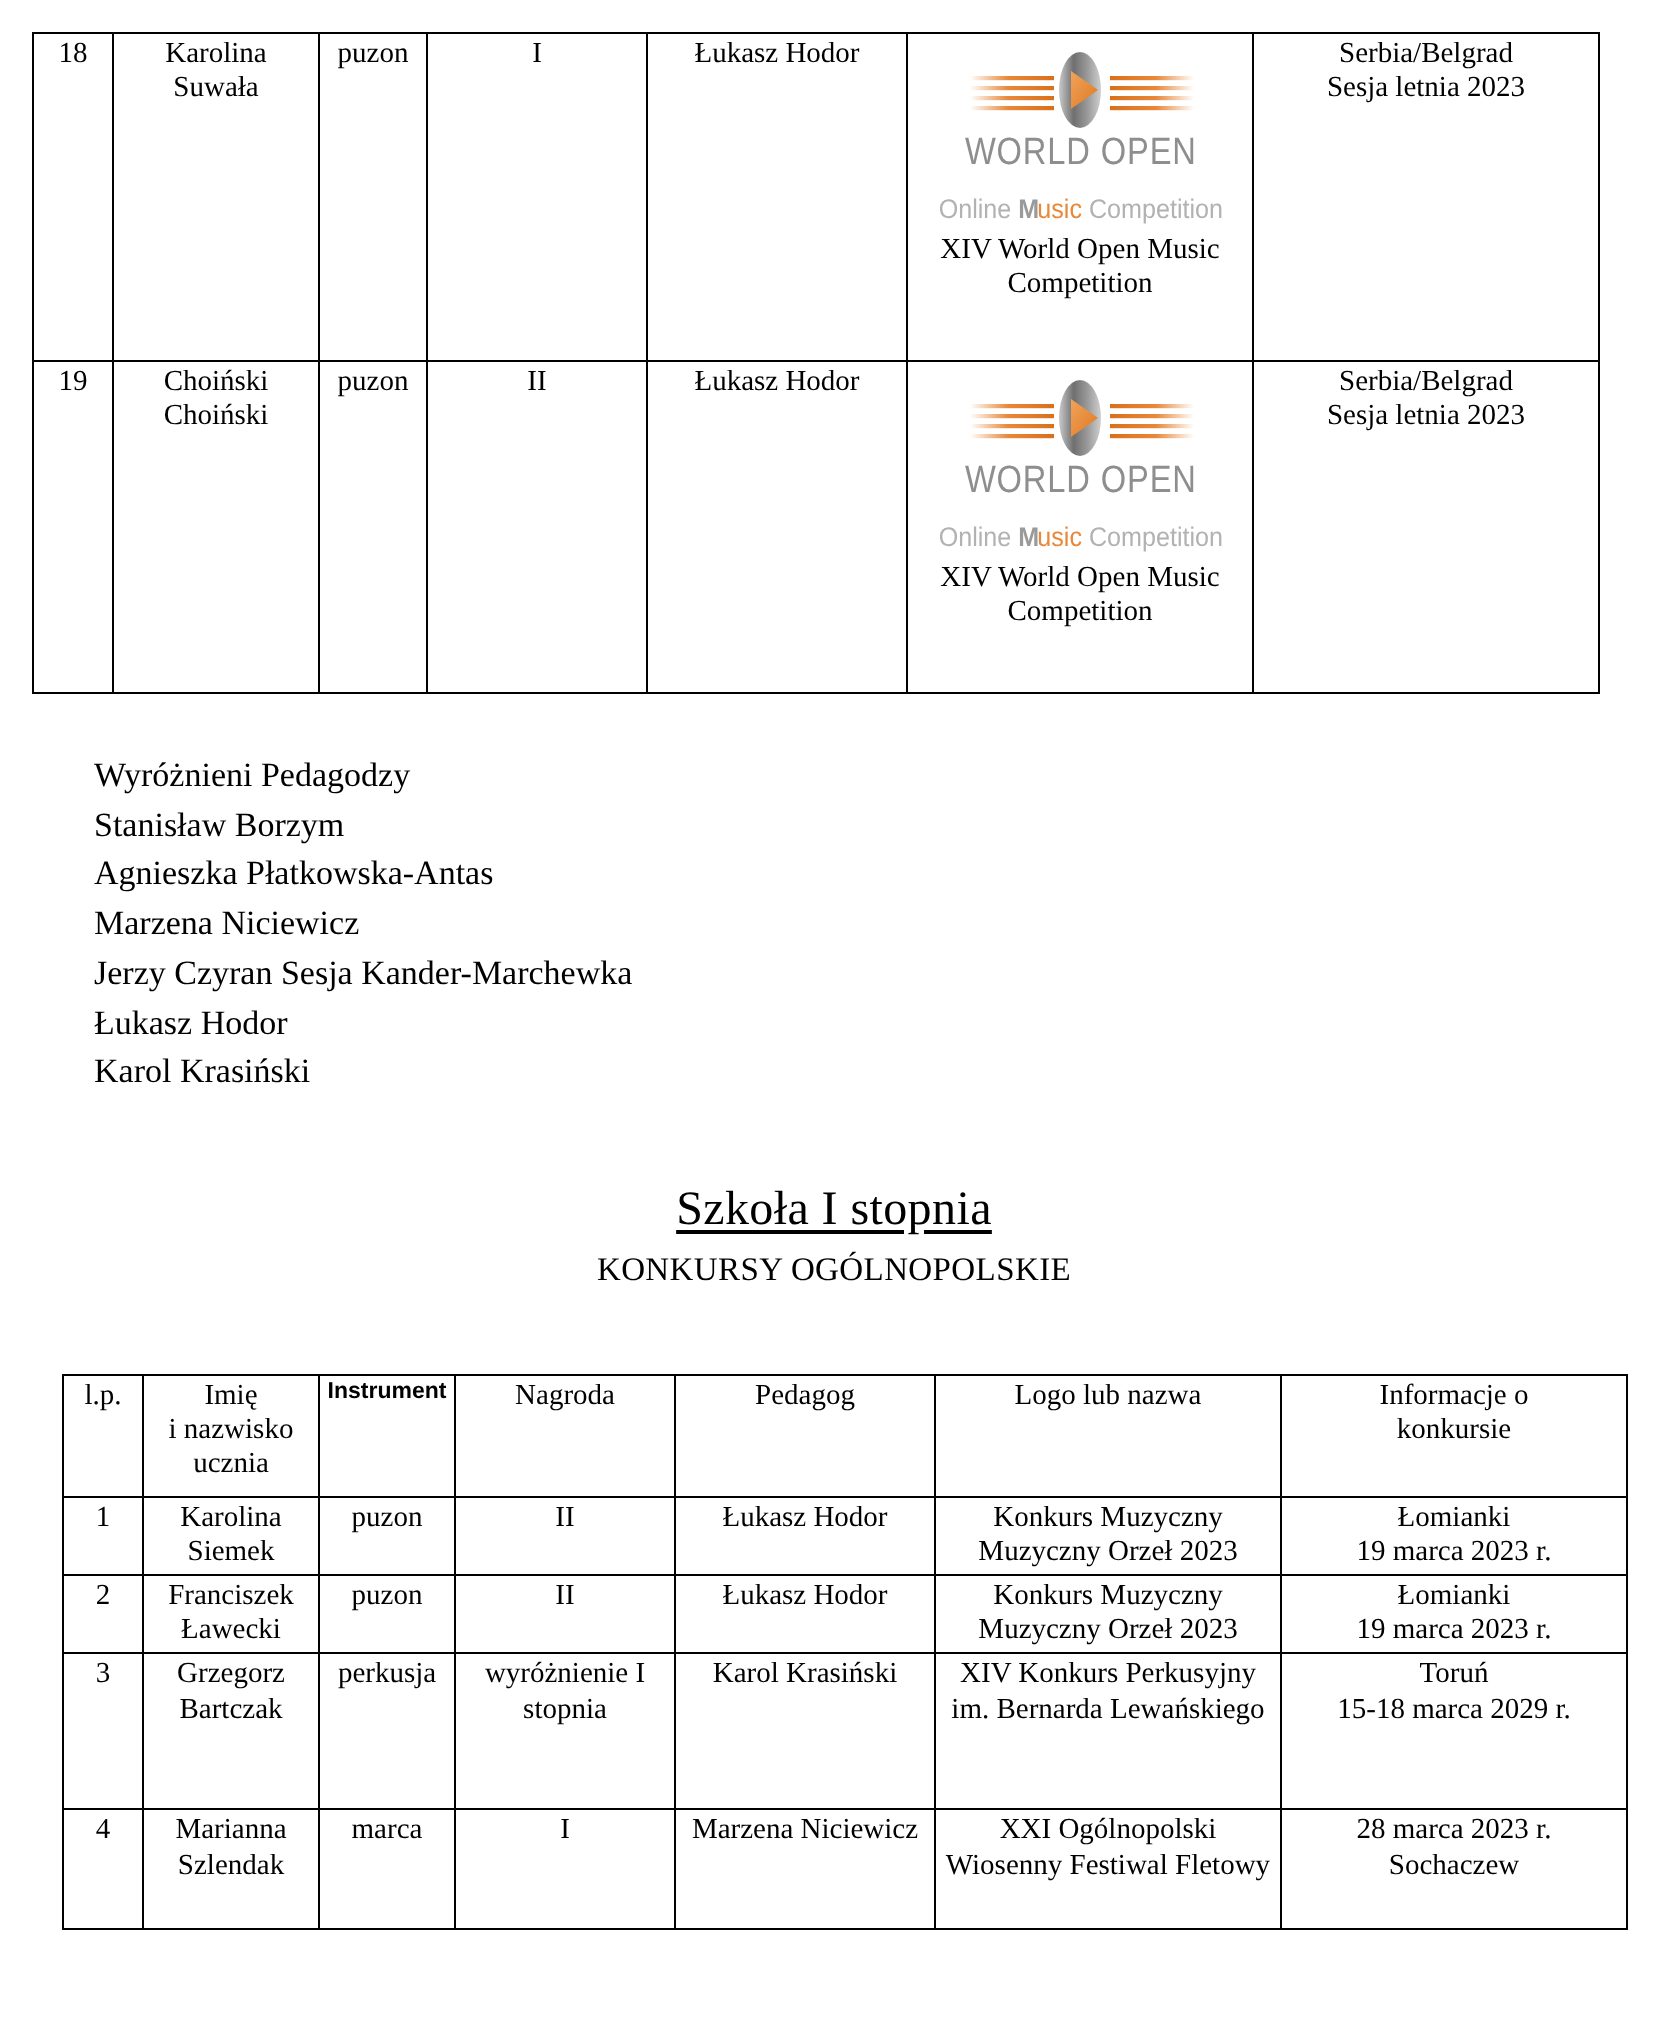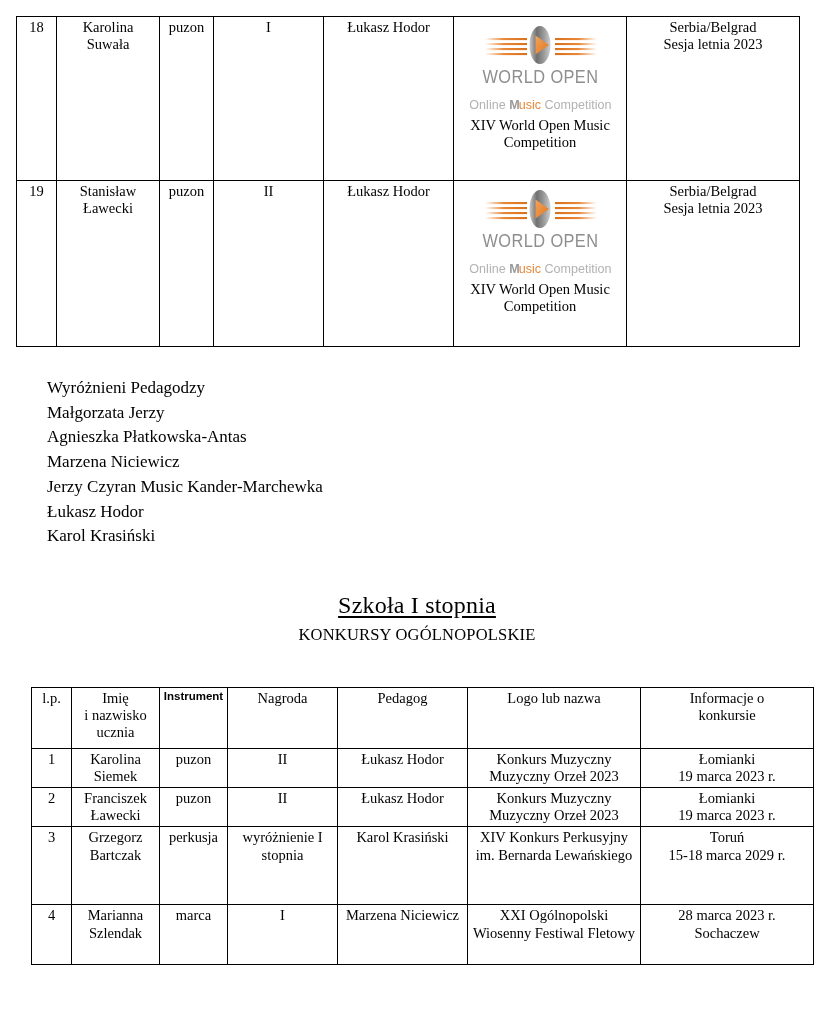--- a/index.html
+++ b/index.html
@@ -228,21 +228,21 @@
             <div class="logo-sub"><span>Online </span><span class="mbars">M</span><span class="accent">usic</span><span> Competition</span></div>
             <div class="logo-caption">XIV World Open Music Competition</div>
           </div>
         </td>
         <td class="topcell" style="white-space:pre-line;">Serbia/Belgrad
 Sesja letnia 2023</td>
       </tr>
 
       <tr style="height:166px;">
         <td class="topcell">19</td>
-        <td class="topcell">Stanisław Ławecki</td>
+        <td class="topcell">Choiński Choiński</td>
         <td class="topcell">puzon</td>
         <td class="topcell">II</td>
         <td class="topcell">Łukasz Hodor</td>
         <td class="topcell">
           <div class="logo-block">
             <div class="logo-mark">
               <svg width="138" height="40" viewBox="0 0 138 40" xmlns="http://www.w3.org/2000/svg">
                 <g>
                   <rect x="14" y="13" width="42" height="2.1" fill="url(#bargrad)"></rect>
                   <rect x="14" y="18" width="42" height="2.1" fill="url(#bargrad)"></rect>
@@ -265,24 +265,24 @@
           </div>
         </td>
         <td class="topcell" style="white-space:pre-line;">Serbia/Belgrad
 Sesja letnia 2023</td>
       </tr>
     </tbody>
   </table>
 
   <div id="pedagodzy">
     <div>Wyróżnieni Pedagodzy</div>
-    <div>Małgorzata Jerzy</div>
+    <div>Stanisław Borzym</div>
     <div>Agnieszka Płatkowska-Antas</div>
     <div>Marzena Niciewicz</div>
-    <div>Jerzy Czyran Music Kander-Marchewka</div>
+    <div>Jerzy Czyran Sesja Kander-Marchewka</div>
     <div>Łukasz Hodor</div>
     <div>Karol Krasiński</div>
   </div>
 
   <div id="school-heading"><span>Szkoła I stopnia</span></div>
   <div id="contest-subheading">KONKURSY OGÓLNOPOLSKIE</div>
 
   <table class="doc-table" id="table-school1">
     <colgroup>
       <col class="t2-c0">

